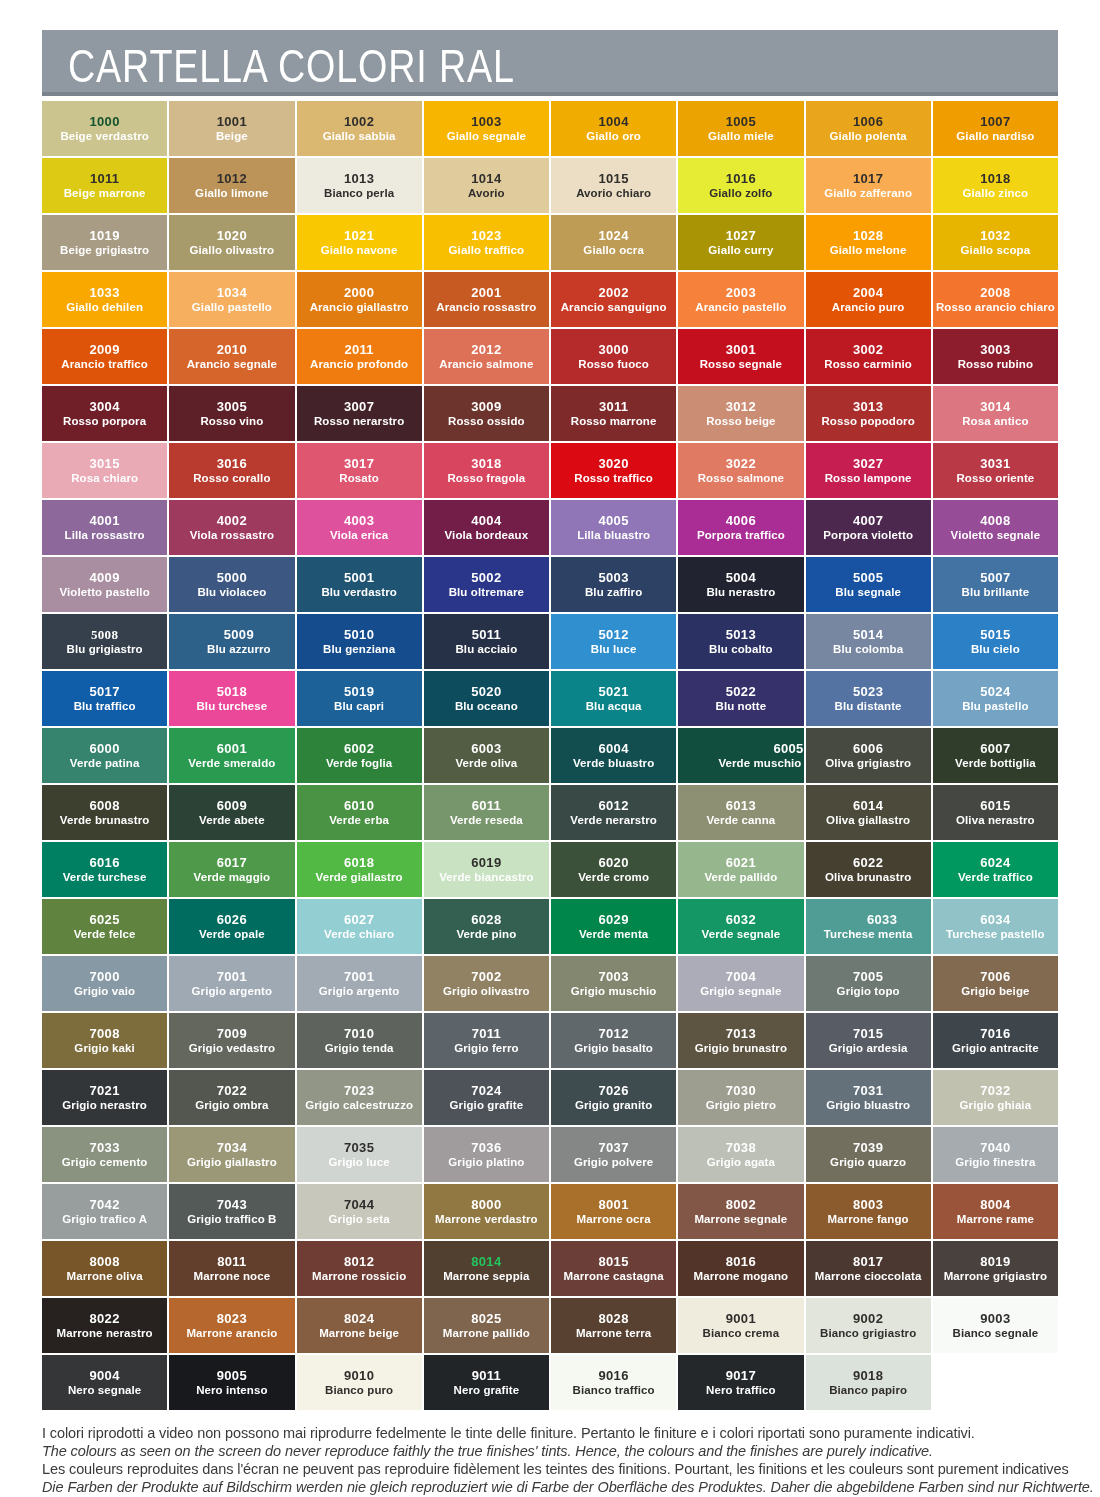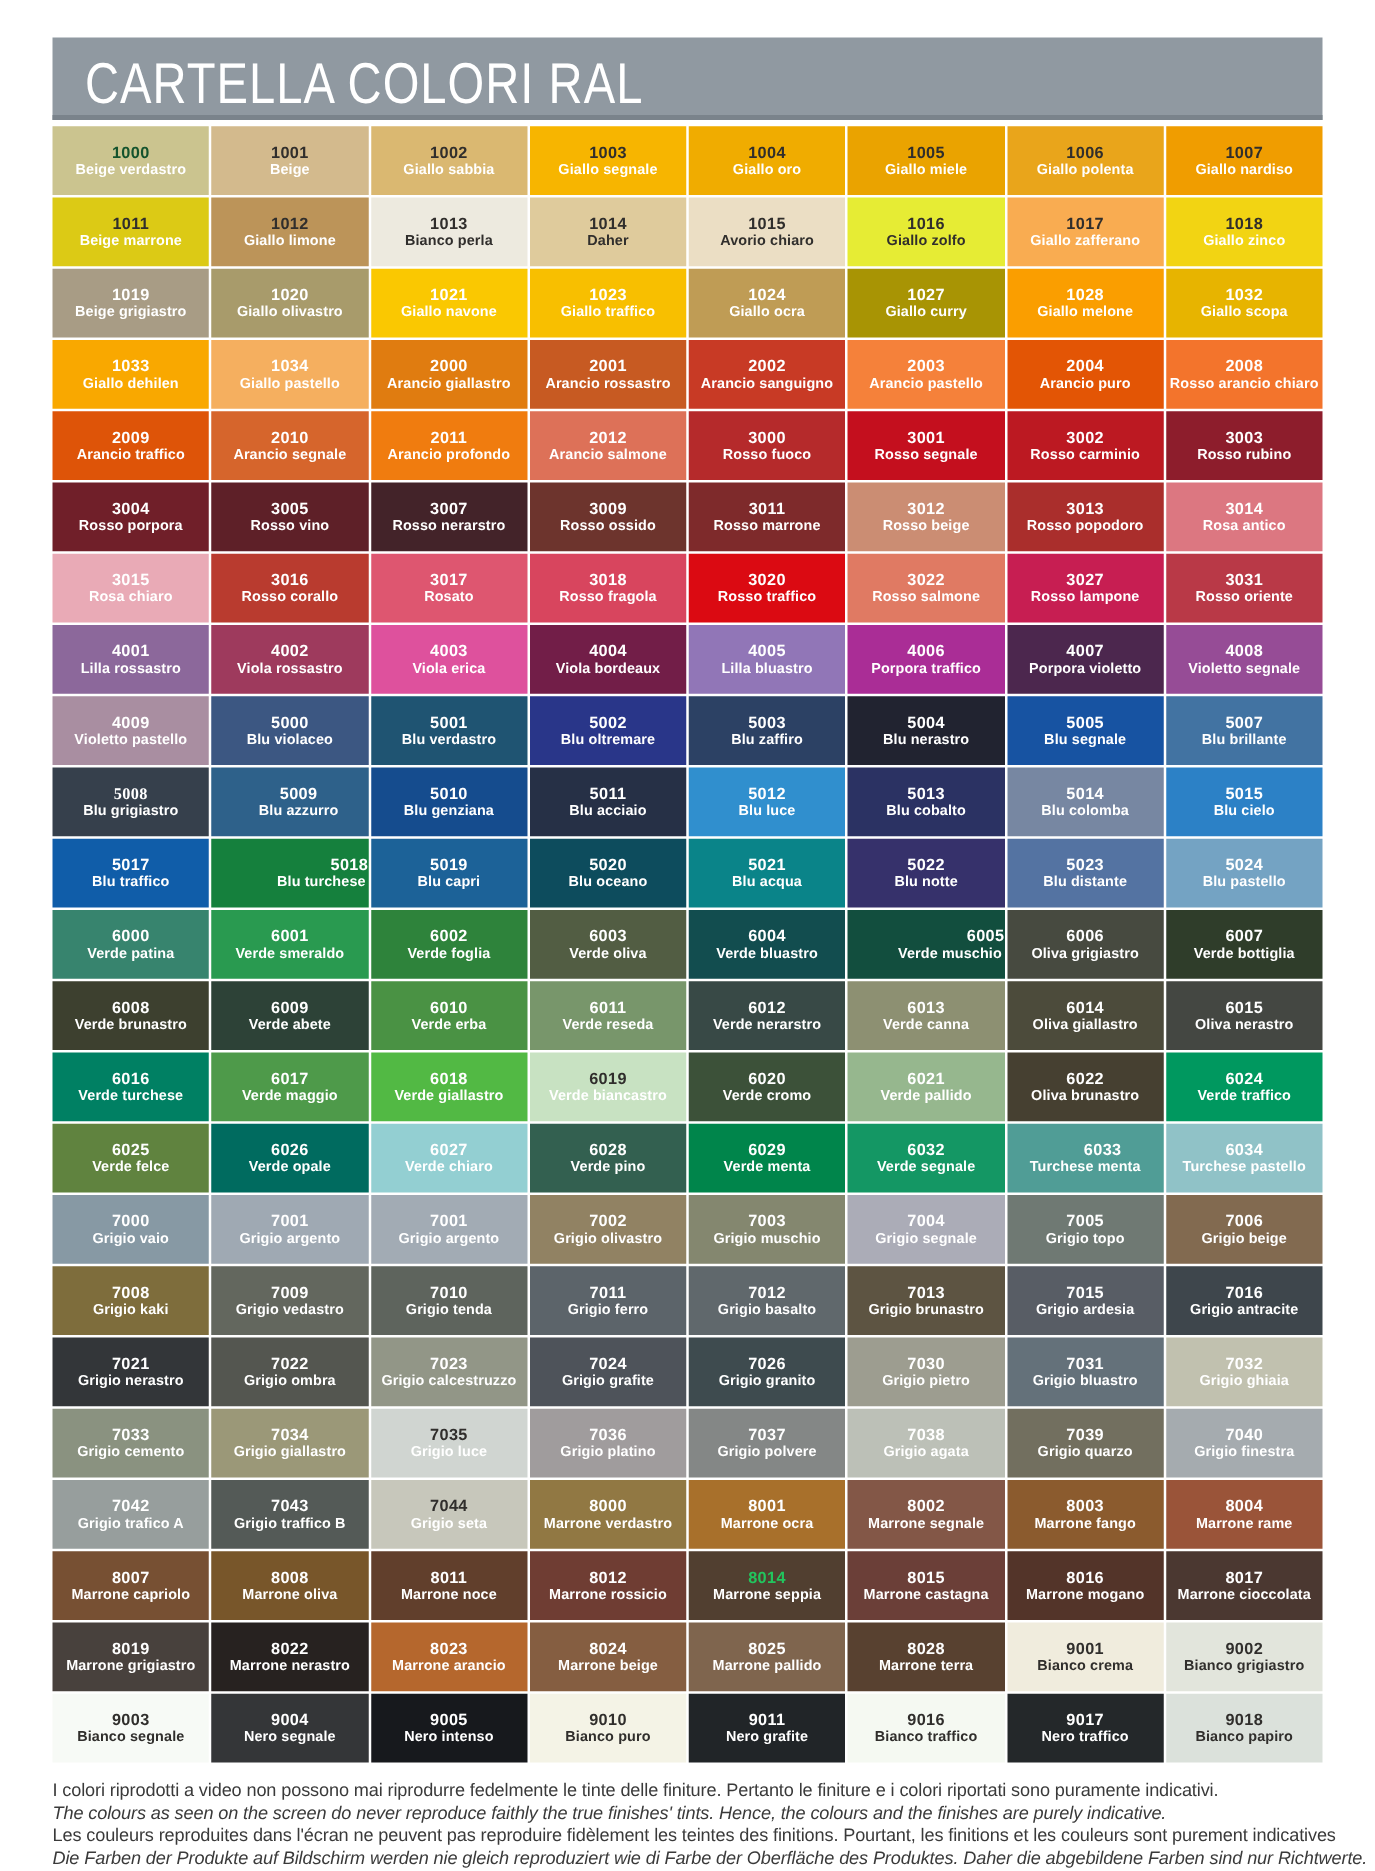--- a/index.html
+++ b/index.html
@@ -123,21 +123,21 @@
     <div class="cell" style="background: rgb(188, 148, 89);">
     <span class="code" style="color: rgb(48, 46, 44);">1012</span>
     <span class="name" style="color: rgb(255, 255, 255);">Giallo limone</span>
   </div>
     <div class="cell" style="background: rgb(237, 234, 223);">
     <span class="code" style="color: rgb(48, 46, 44);">1013</span>
     <span class="name" style="color: rgb(48, 46, 44);">Bianco perla</span>
   </div>
     <div class="cell" style="background: rgb(223, 203, 156);">
     <span class="code" style="color: rgb(48, 46, 44);">1014</span>
-    <span class="name" style="color: rgb(48, 46, 44);">Daher</span>
+    <span class="name" style="color: rgb(48, 46, 44);">Avorio</span>
   </div>
     <div class="cell" style="background: rgb(235, 222, 196);">
     <span class="code" style="color: rgb(48, 46, 44);">1015</span>
     <span class="name" style="color: rgb(48, 46, 44);">Avorio chiaro</span>
   </div>
     <div class="cell" style="background: rgb(230, 236, 52);">
     <span class="code" style="color: rgb(48, 46, 44);">1016</span>
     <span class="name" style="color: rgb(48, 46, 44);">Giallo zolfo</span>
   </div>
     <div class="cell" style="background: rgb(249, 172, 81);">
@@ -401,21 +401,21 @@
     <span class="name" style="color: rgb(255, 255, 255);">Blu colomba</span>
   </div>
     <div class="cell" style="background: rgb(44, 129, 198);">
     <span class="code" style="color: rgb(255, 255, 255);">5015</span>
     <span class="name" style="color: rgb(255, 255, 255);">Blu cielo</span>
   </div>
     <div class="cell" style="background: rgb(16, 93, 169);">
     <span class="code" style="color: rgb(255, 255, 255);">5017</span>
     <span class="name" style="color: rgb(255, 255, 255);">Blu traffico</span>
   </div>
-    <div class="cell" style="background: #15803d; align-items: flex-end;">
+    <div class="cell" style="background: #ec4899;">
     <span class="code" style="color: rgb(255, 255, 255);">5018</span>
     <span class="name" style="color: rgb(255, 255, 255);">Blu turchese</span>
   </div>
     <div class="cell" style="background: rgb(28, 98, 152);">
     <span class="code" style="color: rgb(255, 255, 255);">5019</span>
     <span class="name" style="color: rgb(255, 255, 255);">Blu capri</span>
   </div>
     <div class="cell" style="background: rgb(13, 76, 93);">
     <span class="code" style="color: rgb(255, 255, 255);">5020</span>
     <span class="name" style="color: rgb(255, 255, 255);">Blu oceano</span>
@@ -716,24 +716,20 @@
     <span class="code" style="color: rgb(255, 255, 255);">8002</span>
     <span class="name" style="color: rgb(255, 255, 255);">Marrone segnale</span>
   </div>
     <div class="cell" style="background: rgb(139, 91, 46);">
     <span class="code" style="color: rgb(255, 255, 255);">8003</span>
     <span class="name" style="color: rgb(255, 255, 255);">Marrone fango</span>
   </div>
     <div class="cell" style="background: rgb(154, 84, 57);">
     <span class="code" style="color: rgb(255, 255, 255);">8004</span>
     <span class="name" style="color: rgb(255, 255, 255);">Marrone rame</span>
-  </div>
-    <div class="cell" style="background: rgb(119, 80, 51);">
-    <span class="code" style="color: rgb(255, 255, 255);">8007</span>
-    <span class="name" style="color: rgb(255, 255, 255);">Marrone capriolo</span>
   </div>
     <div class="cell" style="background: rgb(120, 86, 42);">
     <span class="code" style="color: rgb(255, 255, 255);">8008</span>
     <span class="name" style="color: rgb(255, 255, 255);">Marrone oliva</span>
   </div>
     <div class="cell" style="background: rgb(97, 63, 44);">
     <span class="code" style="color: rgb(255, 255, 255);">8011</span>
     <span class="name" style="color: rgb(255, 255, 255);">Marrone noce</span>
   </div>
     <div class="cell" style="background: rgb(111, 61, 51);">

